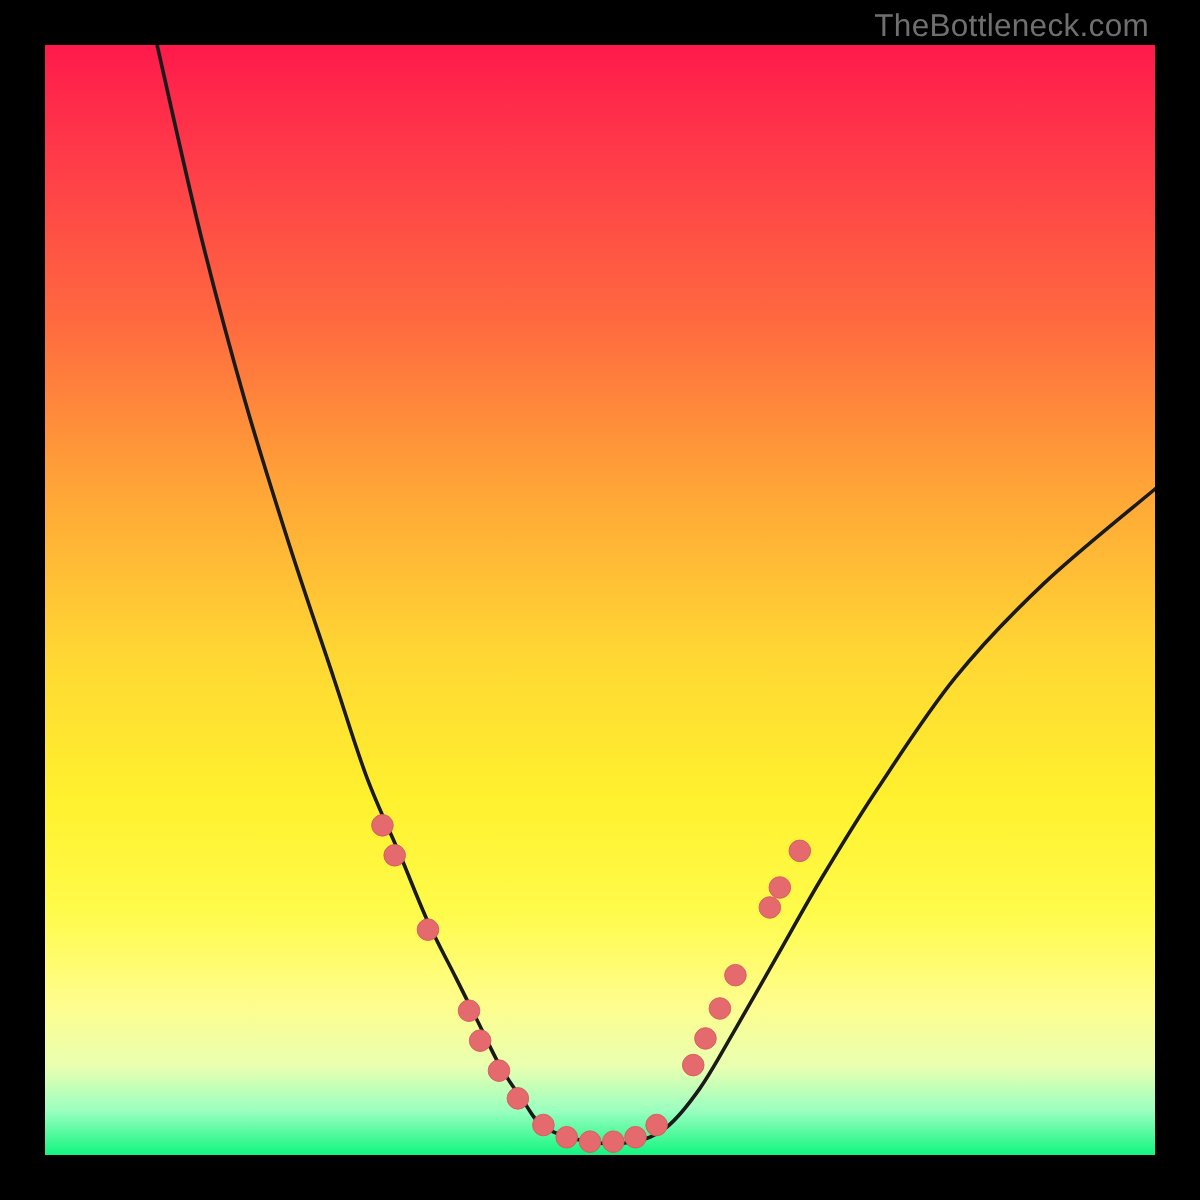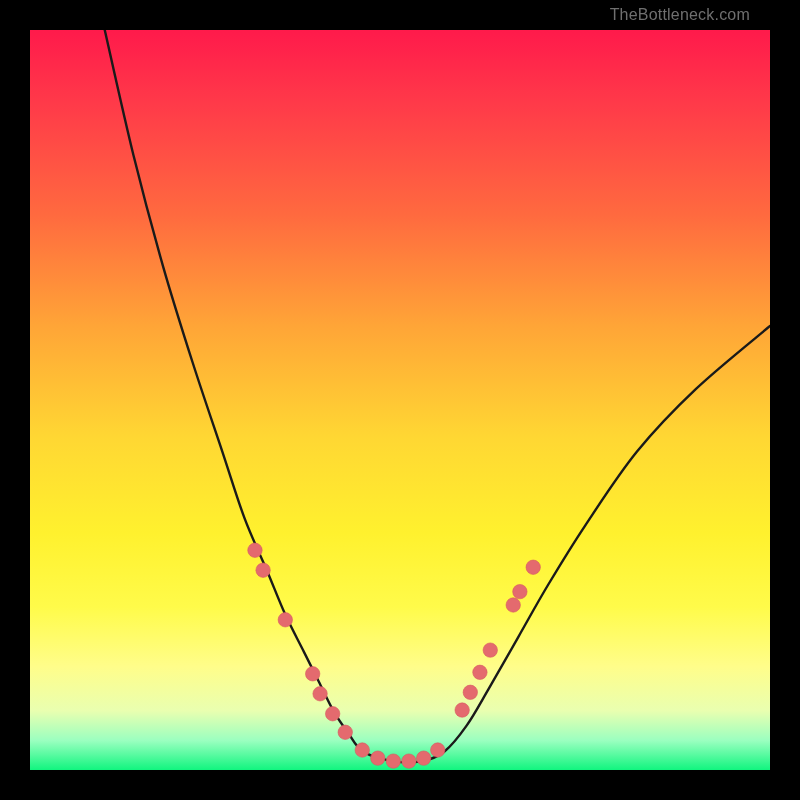--- a/index.html
+++ b/index.html
@@ -36,23 +36,23 @@
       #fffb4a 78%,
       #fffd8a 86%,
       #e9ffb0 92%,
       #9bffc0 96%,
       #11f57f 100%
     );
   }
   .watermark {
     position: absolute;
     top: 6px;
-    right: 50px;
+    right: 34px;
     color: #6f6f6f;
-    font-size: 16px;
+    font-size: 21px;
     font-weight: 400;
     letter-spacing: 0.2px;
     user-select: none;
   }
   svg.curve {
     position: absolute;
     left: 0;
     top: 0;
     width: 740px;
     height: 740px;

